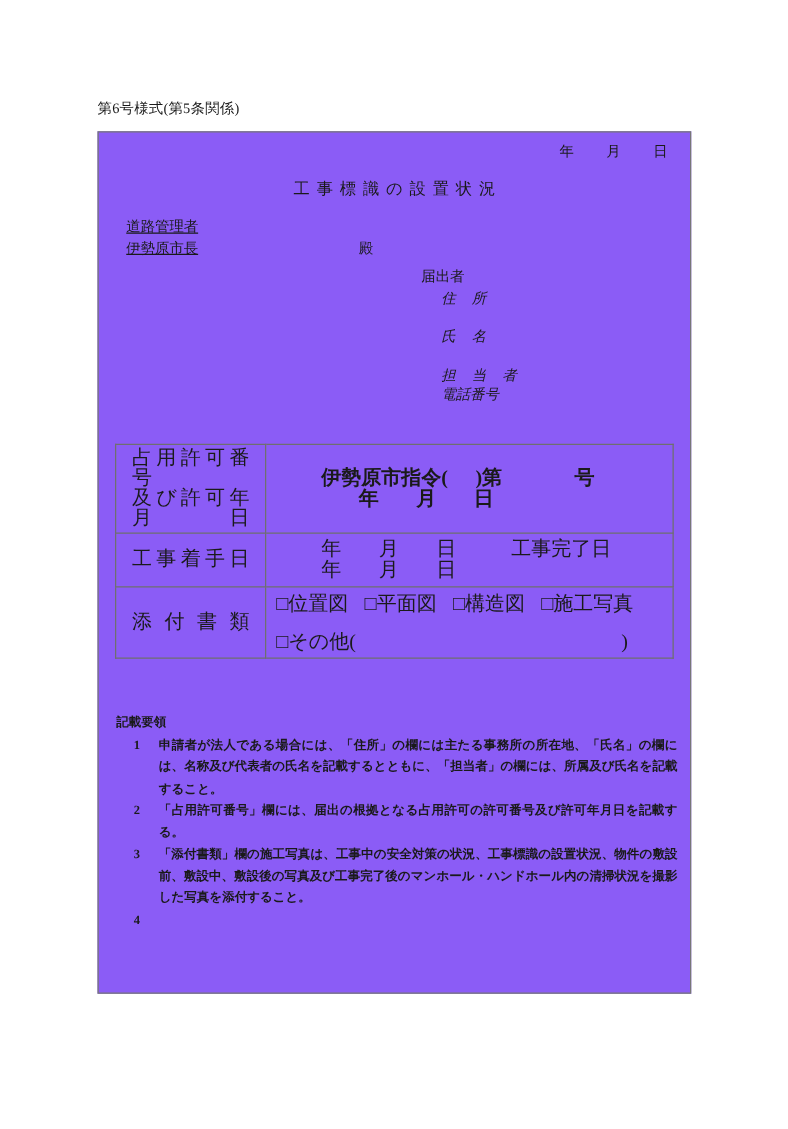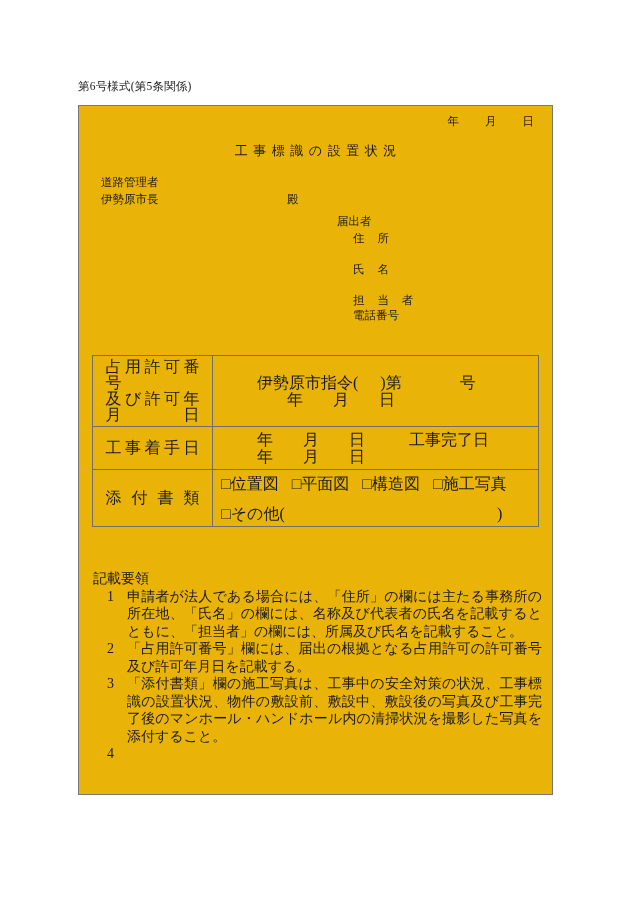--- a/index.html
+++ b/index.html
@@ -35,21 +35,21 @@
 
   
   .frame {
     position: absolute;
     left: 78px;
     top: 105px;
     width: 475px;
     height: 690px;
     border: 1px solid #777;
     box-sizing: border-box;
-    background: #eab308;
+    background: #8b5cf6;
   }
 
   
   .top-date {
     position: absolute;
     right: 18px;
     top: 8px;
     font-size: 11.5px;
     white-space: nowrap;
   }
@@ -68,40 +68,42 @@
     white-space: nowrap;
   }
 
   
   .recipient {
     position: absolute;
     left: 22px;
     top: 68px;
     font-size: 11.5px;
     line-height: 17px;
+    text-decoration: underline;
   }
   .recipient .line2 { position: relative; white-space: nowrap; }
   .recipient .hono {
     position: absolute;
     left: 186px;
     top: 0;
   }
 
   
   .submitter {
     position: absolute;
     left: 258px;
     top: 108px;
     font-size: 11.5px;
   }
   .submitter .who { margin: 0 0 2px 0; }
   .submitter .fld {
     margin-left: 16px;
     margin-bottom: 16px;
     letter-spacing: 5px;
+    font-style: italic;
   }
   .submitter .fld.tight { margin-bottom: 0px; letter-spacing: 5px; }
   .submitter .fld.nospace { letter-spacing: 0px; margin-bottom: 0; }
 
   
   .body-para {
     position: absolute;
     left: 14px;
     right: 12px;
     top: 222px;
@@ -143,21 +145,21 @@
     text-align: justify;
     text-align-last: justify;
     width: 94px;
   }
   .sp-just2 {
     display: inline-block;
     text-align: justify;
     text-align-last: justify;
     width: 94px;
   }
-  .row-permit .val { height: 34px; }
+  .row-permit .val { height: 34px; font-weight: bold; }
   .row-start .val  { height: 22px; }
   .row-attach .val { height: 46px; }
   .row-remark .val { height: 50px; }
 
   .gap-s { display: inline-block; width: 22px; }
   .gap-m { display: inline-block; width: 30px; }
   .gap-l { display: inline-block; width: 44px; }
   .gap-xl { display: inline-block; width: 58px; }
 
   .permit-l1 { padding-left: 36px; }
@@ -172,22 +174,23 @@
     top: 0;
   }
   .chk { margin-right: 13px; white-space: nowrap; }
 
   
   .notes {
     position: absolute;
     left: 14px;
     right: 10px;
     top: 464px;
-    font-size: 14px;
+    font-size: 10px;
     line-height: 17.5px;
+    font-weight: bold;
   }
   .notes-title { margin: 0 0 0 0; }
   .note-item {
     position: relative;
     padding-left: 34px;
     margin-top: 0px;
     text-align: justify;
   }
   .note-num {
     position: absolute;

